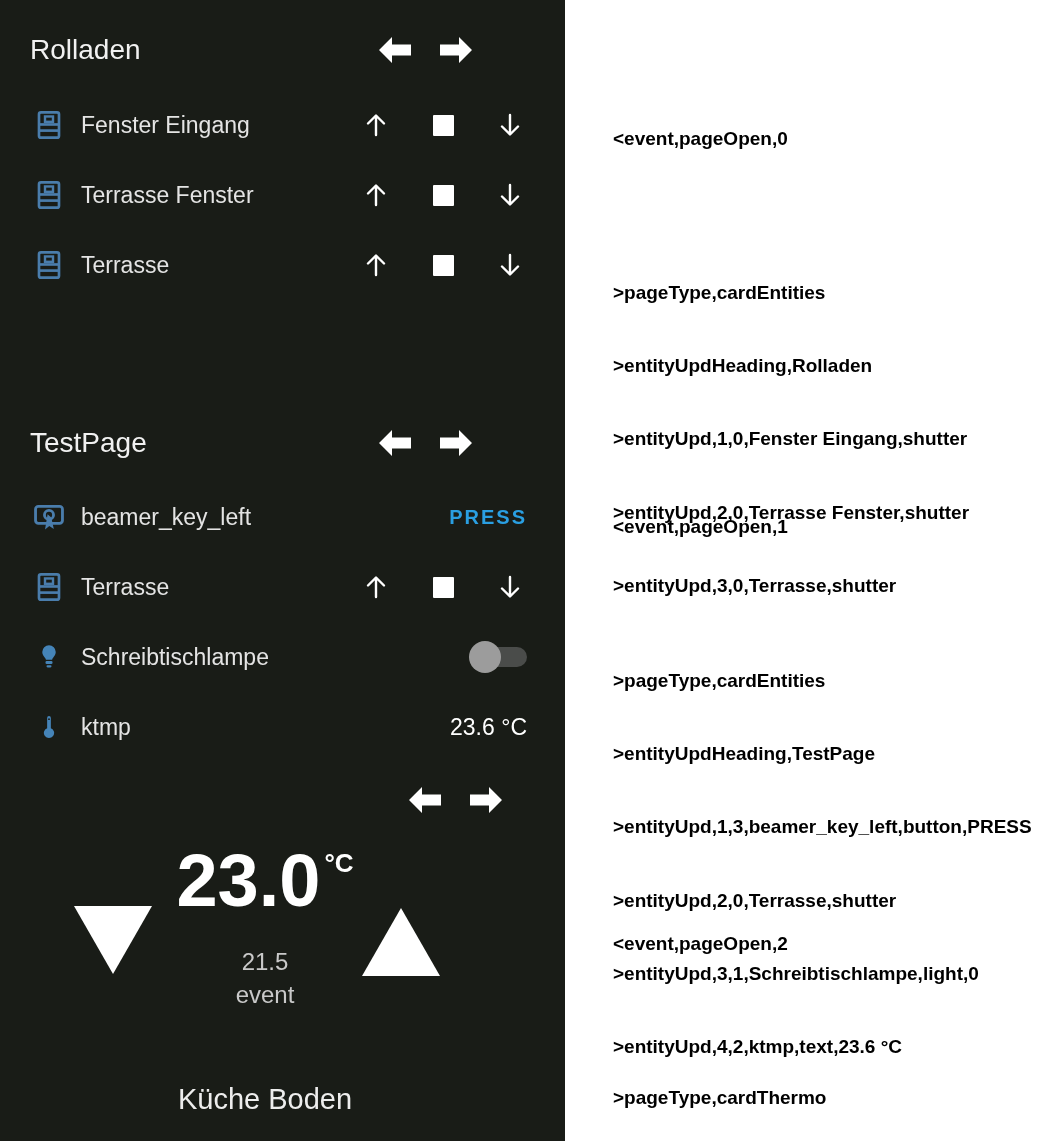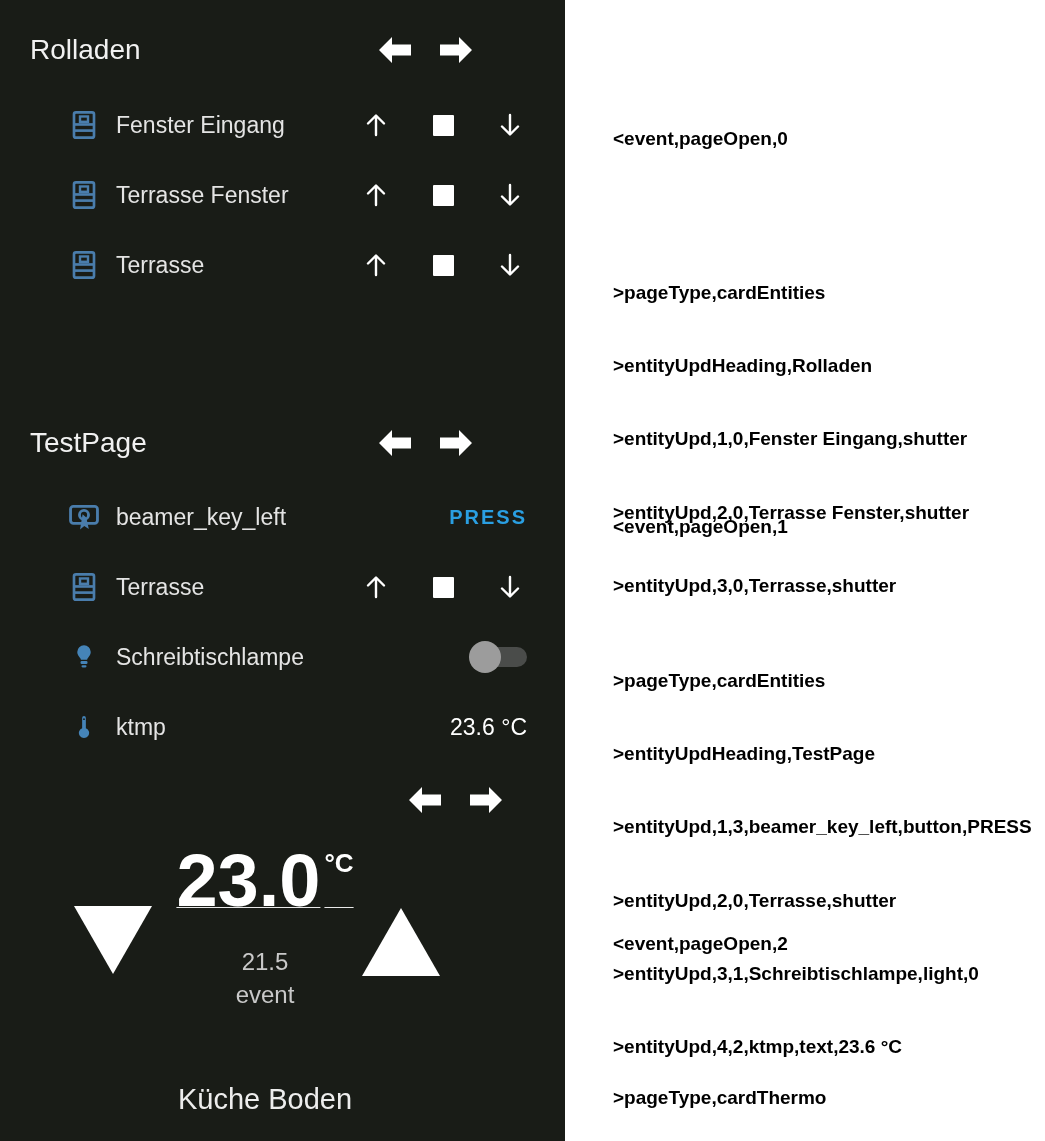--- a/index.html
+++ b/index.html
@@ -12,36 +12,36 @@
   .card-entities-2 { top:394px; }
   .card-thermo { top:770px; height:371px; }
 
   .card-header { display:flex; align-items:center; justify-content:space-between; padding:10px 92px 0 30px; }
   .card-entities-1 .card-header { height:90px; }
   .card-entities-2 .card-header { height:88px;gap:36px; }
   .card-title { font-size:28px; font-weight:400; color:#f1f1f1; }
   .nav-arrows { display:flex; gap:27px; align-items:center; }
   .nav-btn { width:34px; height:30px; cursor:pointer; display:block; }
 
-  .entity-row { display:flex; align-items:center; height:70px; padding:0 38px 0 66px; }
+  .entity-row { display:flex; align-items:center; height:70px; padding:0 38px 0 31px; }
   .entity-icon { width:36px; display:flex; justify-content:center; margin-right:14px; flex:none; }
   .entity-label { font-size:23px; color:#e4e4e4; }
   .shutter-controls { margin-left:auto; width:168px; display:flex; justify-content:space-between; align-items:center; }
   .ctl-btn { width:34px; height:34px; display:flex; align-items:center; justify-content:center; cursor:pointer; }
   .stop-square { width:21px; height:21px; background:#ffffff; border-radius:1px; }
   .press-label { margin-left:auto; font-size:20px; font-weight:700; letter-spacing:2px; color:#2a9fe2; cursor:pointer; }
   .value-label { margin-left:auto; font-size:23px; color:#ffffff; }
 
   .toggle { margin-left:auto; position:relative; width:58px; height:32px; cursor:pointer; }
   .toggle-track { position:absolute; left:15px; top:6px; width:43px; height:20px; border-radius:10px; background:#4a4c4a; }
   .toggle-knob { position:absolute; left:0; top:0; width:32px; height:32px; border-radius:50%; background:#9c9c9c; }
 
   
   .card-thermo .nav-arrows { position:absolute; top:15px; right:62px; }
-  .thermo-current { position:absolute; left:0; top:68px; width:530px; text-align:center; white-space:nowrap;text-decoration:underline; }
+  .thermo-current { position:absolute; left:0; top:68px; width:530px; text-align:center; white-space:nowrap; }
   .thermo-big { font-size:74px; font-weight:700; color:#ffffff; }
   .thermo-deg { font-size:26px; font-weight:700; color:#ffffff; vertical-align:34px; margin-left:4px; }
   .thermo-target { position:absolute; left:0; top:178px; width:530px; text-align:center; font-size:24px; color:#c9c9c9; }
   .thermo-state  { position:absolute; left:0; top:211px; width:530px; text-align:center; font-size:24px; color:#c9c9c9; }
   .tri-btn { position:absolute; cursor:pointer; }
   .tri-down { left:74px; top:136px; }
   .tri-up { left:362px; top:138px; }
   .thermo-title { position:absolute; left:0; top:313px; width:530px; text-align:center; font-size:29px; color:#ededed; }
 
   

